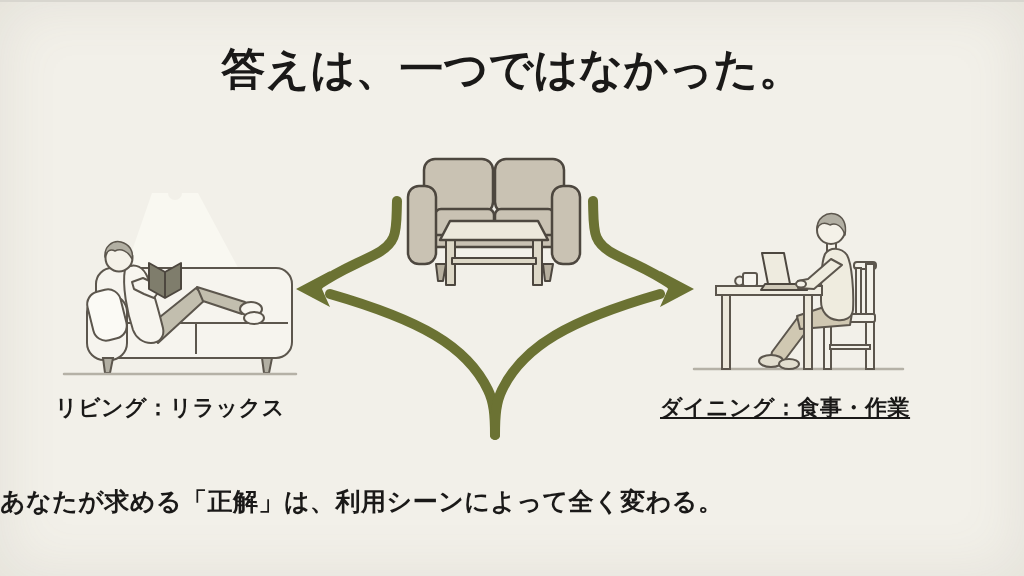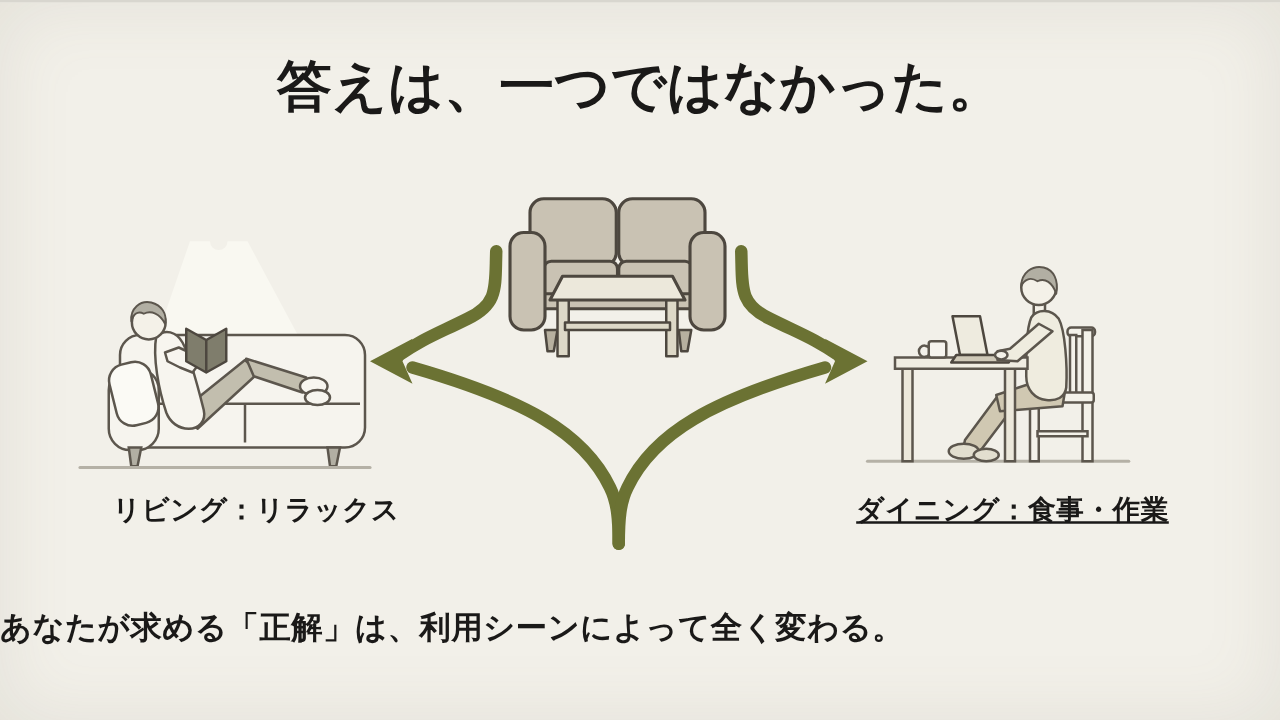--- a/index.html
+++ b/index.html
@@ -14,21 +14,21 @@
     position:relative;width:1024px;height:576px;margin:2px auto;
     background:var(--bg);overflow:hidden;
     font-family:"Liberation Sans","DejaVu Sans",sans-serif;color:var(--ink);
     box-shadow:inset 0 0 60px rgba(120,115,100,.12);
   }
   .title{
     position:absolute;top:38px;left:0;width:1024px;text-align:center;
     font-size:44px;font-weight:900;letter-spacing:0px;
   }
   .scene-label{
-    position:absolute;top:391px;width:300px;text-align:center;
+    position:absolute;top:391px;width:300px;
     font-size:22px;font-weight:800;letter-spacing:.5px;
   }
   .scene-label.living{left:55px;}
   .scene-label.dining{left:660px;text-decoration:underline;}
   .conclusion{
     position:absolute;top:483px;left:0;width:1024px;
     font-size:25px;font-weight:700;letter-spacing:.5px;
   }
   svg.art{position:absolute;inset:0;width:1024px;height:576px;}
 </style>

